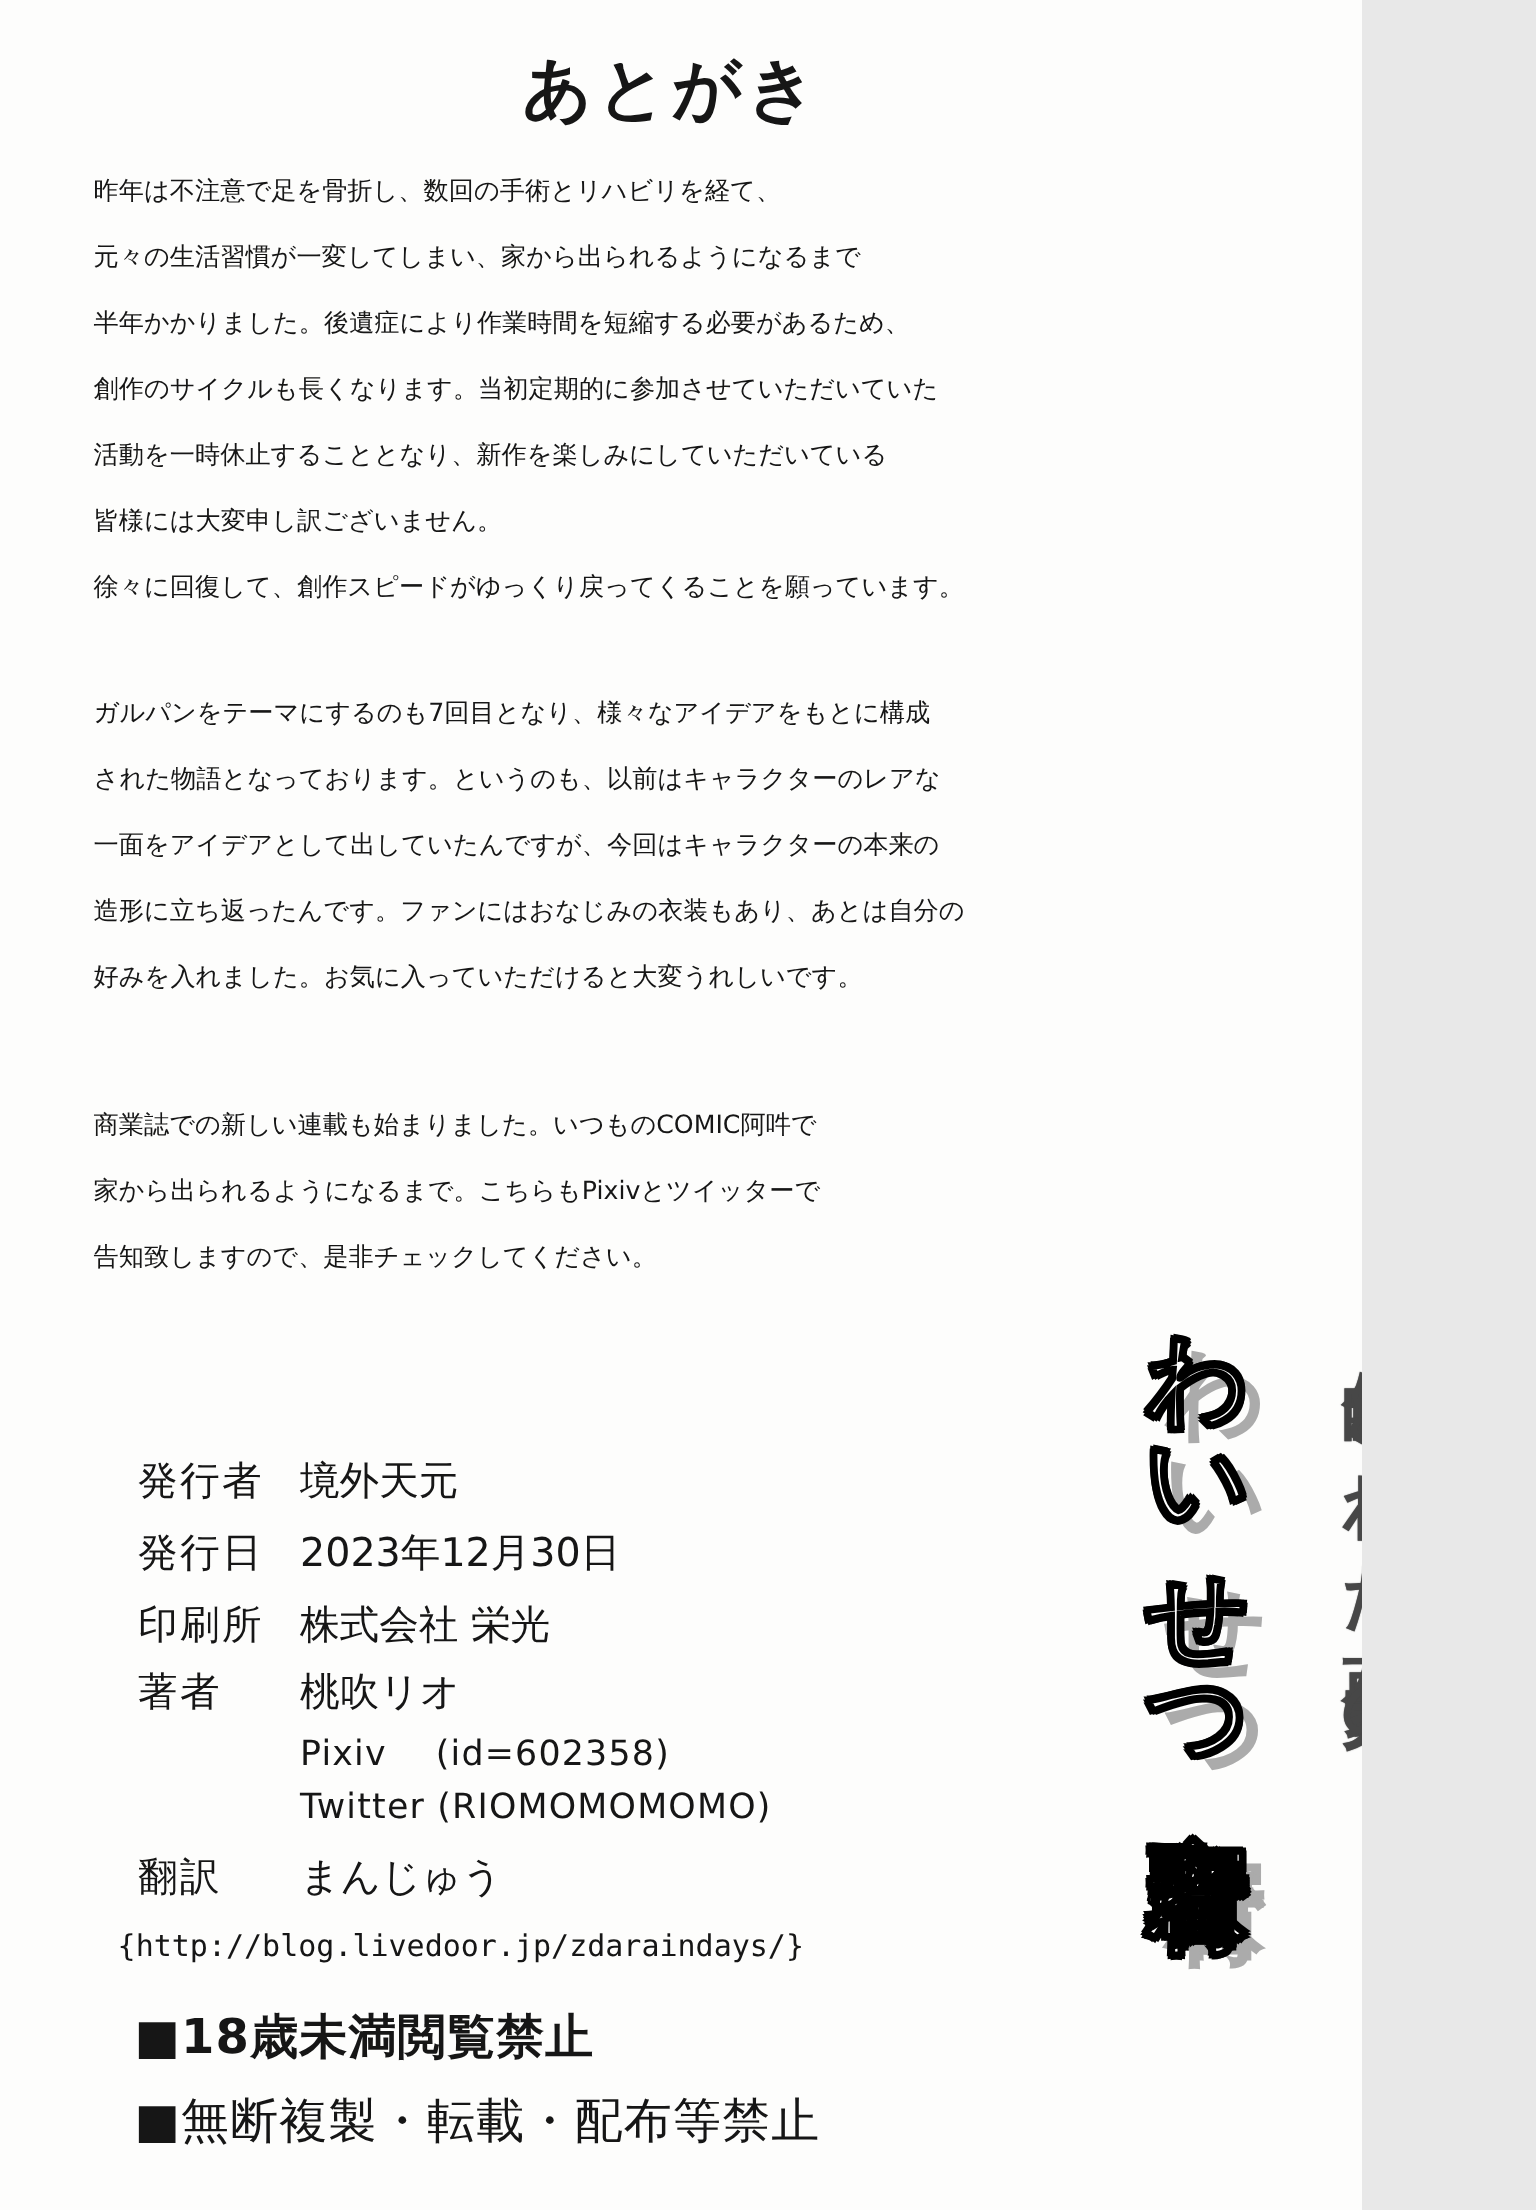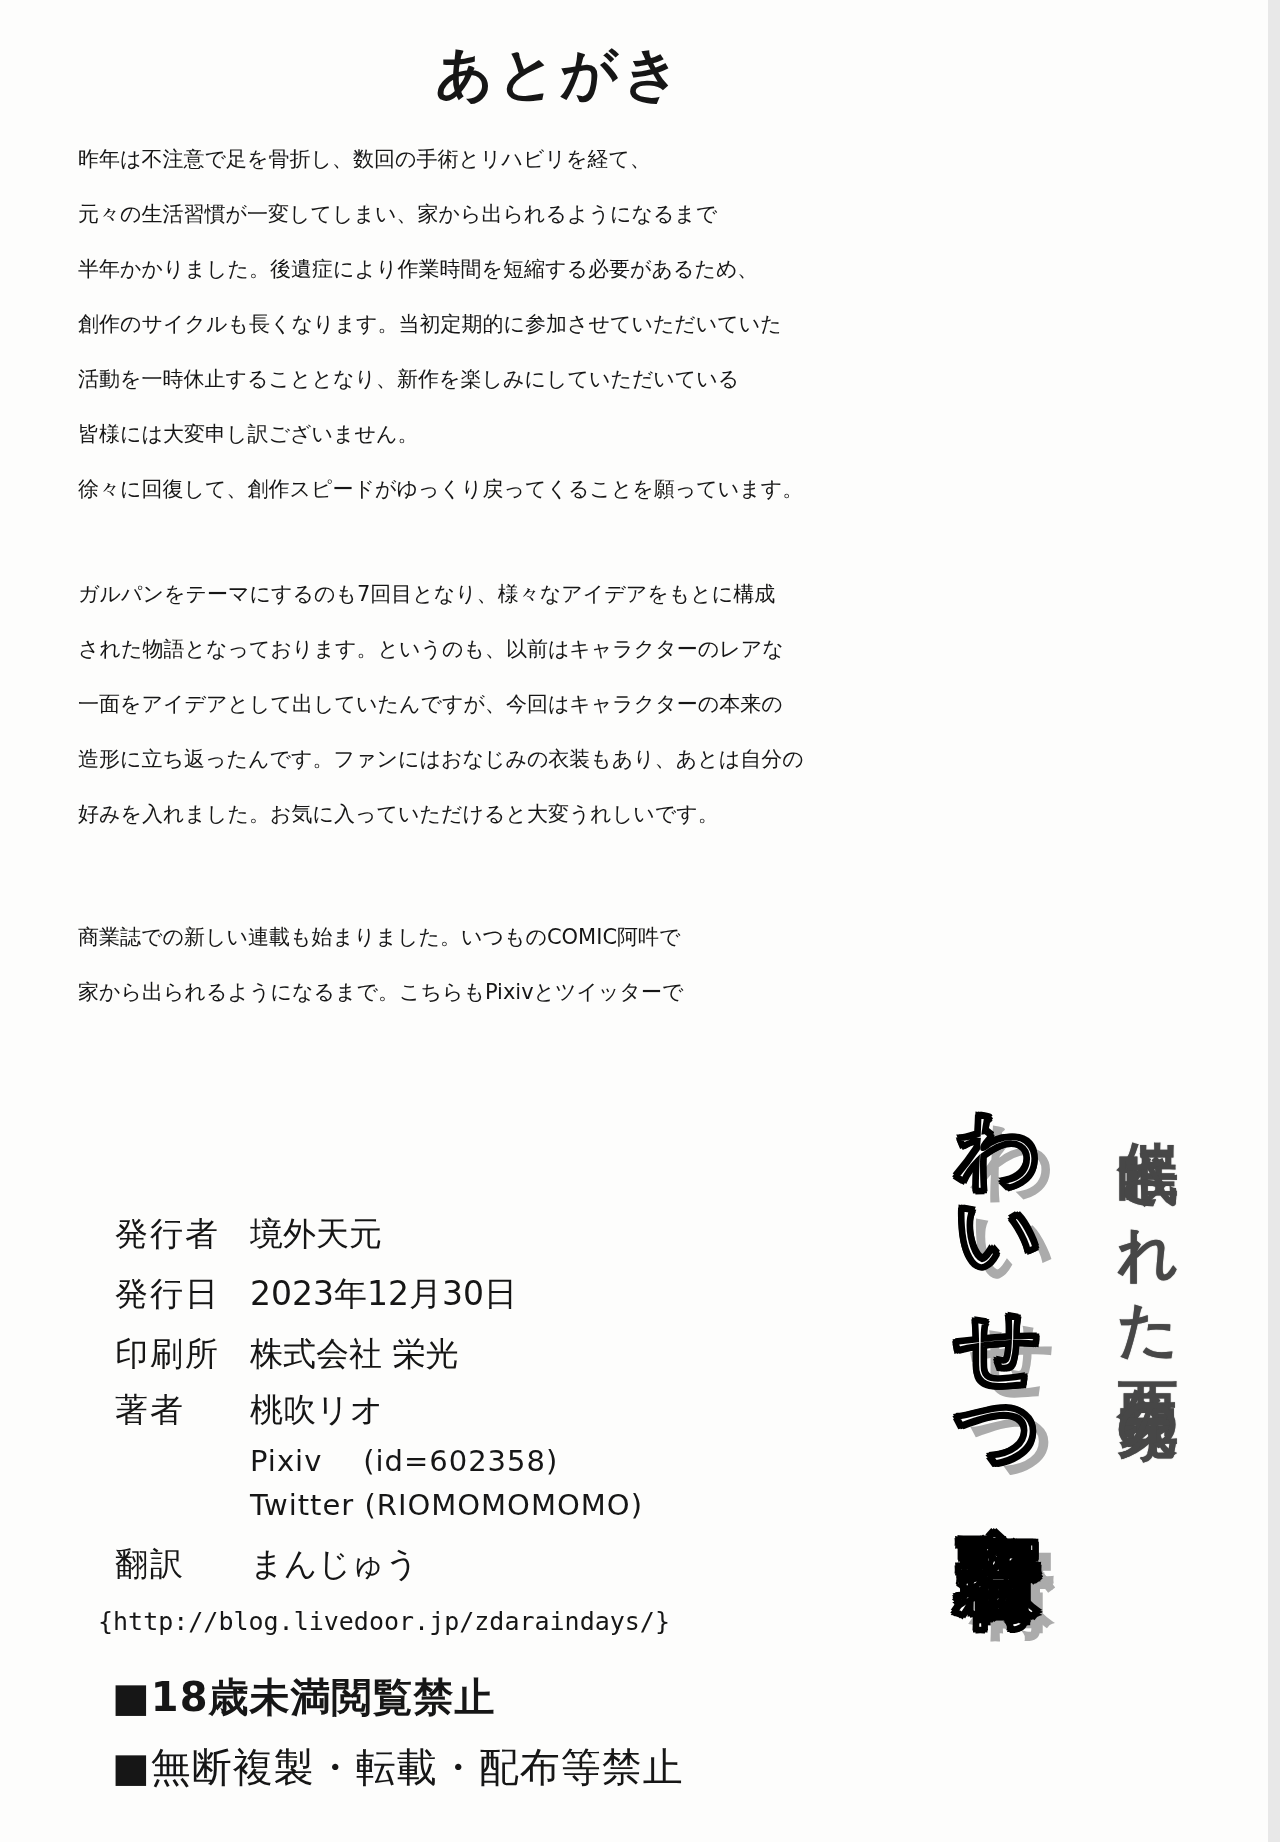--- a/index.html
+++ b/index.html
@@ -2,21 +2,21 @@
 <html><head>
 <meta charset="utf-8">
 <style>
   html, body {
     margin: 0;
     padding: 0;
     background: #e8e8e8;
   }
   .page {
     position: relative;
-    width: 1268px;
+    width: 1135px;
     height: 1842px;
     background: #fdfdfc;
     overflow: hidden;
     font-family: "DejaVu Sans", sans-serif;
     color: #161616;
   }
   .doc-title {
     position: absolute;
     top: 36px;
     left: 0;
@@ -138,20 +138,21 @@
     <div>ガルパンをテーマにするのも7回目となり、様々なアイデアをもとに構成</div>
     <div>された物語となっております。というのも、以前はキャラクターのレアな</div>
     <div>一面をアイデアとして出していたんですが、今回はキャラクターの本来の</div>
     <div>造形に立ち返ったんです。ファンにはおなじみの衣装もあり、あとは自分の</div>
     <div>好みを入れました。お気に入っていただけると大変うれしいです。</div>
   </div>
 
   <div class="para para-3">
     <div>商業誌での新しい連載も始まりました。いつものCOMIC阿吽で</div>
     <div>家から出られるようになるまで。こちらもPixivとツイッターで</div>
+    <div>告知致しますので、是非チェックしてください。</div>
   </div>
 
   <div class="colophon-row row-publisher">
     <span class="label">発行者</span>
     <span class="value">境外天元</span>
   </div>
 
   <div class="colophon-row row-date">
     <span class="label">発行日</span>
     <span class="value">2023年12月30日</span>

